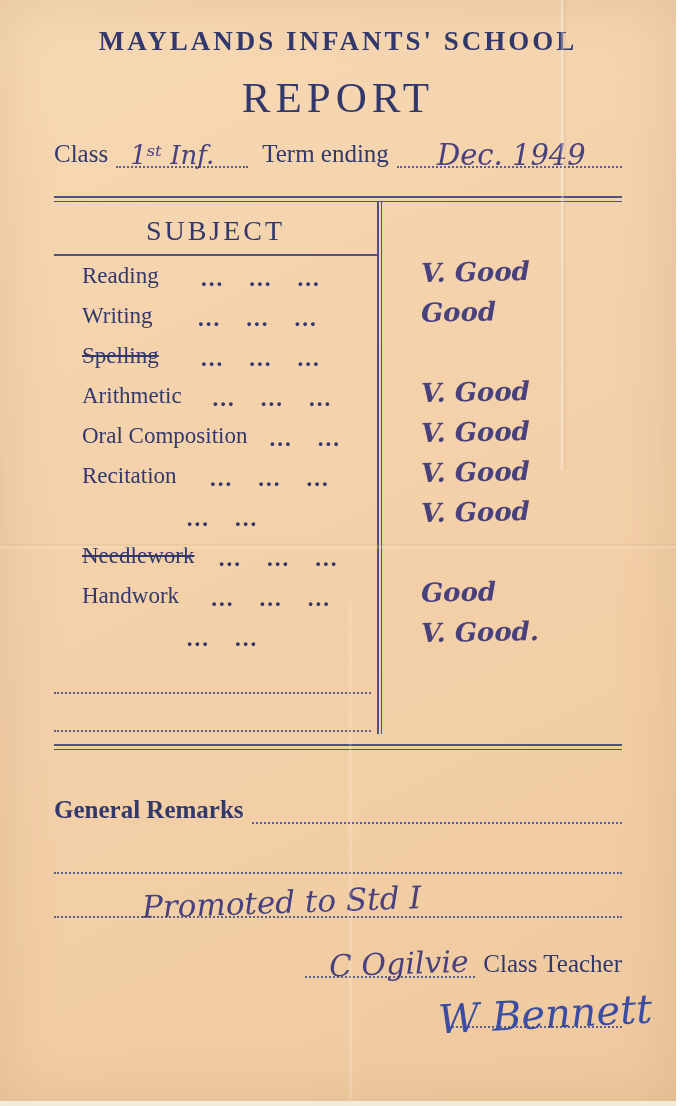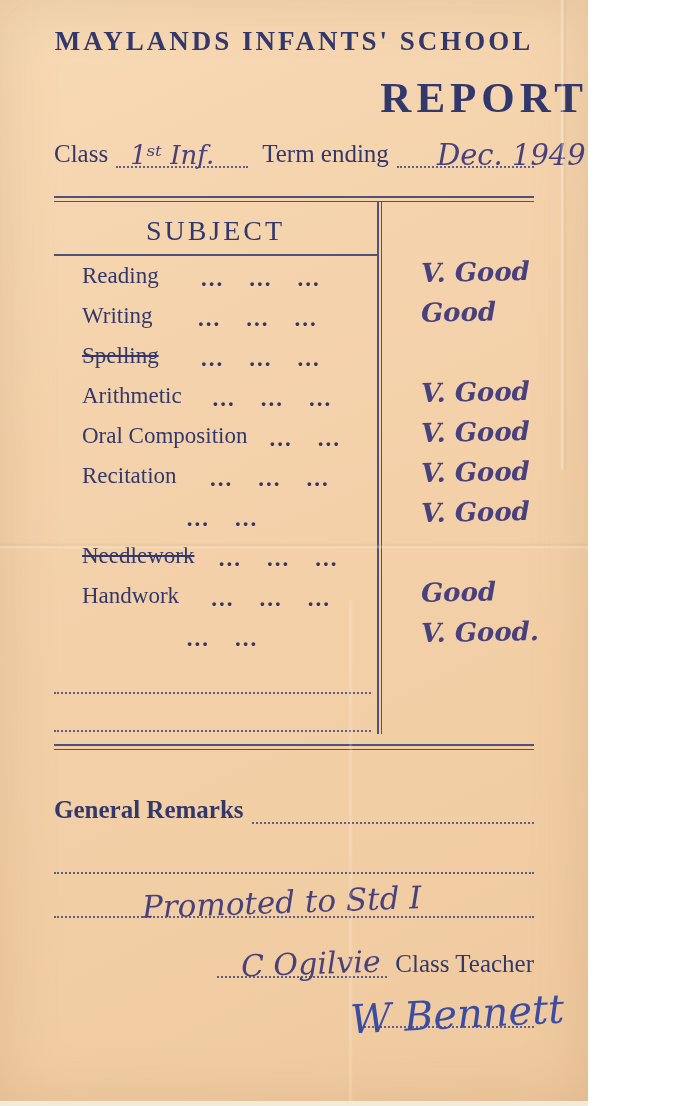--- a/index.html
+++ b/index.html
@@ -1,37 +1,37 @@
 <!DOCTYPE html>
 <html><head>
 <meta charset="utf-8">
 <style>
   html,body{margin:0;padding:0;}
   .paper{
     position:relative;
-    width:588px;height:1106px;
+    width:676px;height:1106px;
     background:linear-gradient(155deg,#f7dab5 0%,#f4d2ab 35%,#f2cea5 70%,#efc99e 100%);
     font-family:"Liberation Serif", serif;
     color:#32386b;
     overflow:hidden;
     box-shadow:inset 0 0 60px rgba(150,105,60,.18);
     box-sizing:border-box;
   }
   
   .crease{position:absolute;pointer-events:none;}
   .crease-v1{top:0;left:560px;width:7px;height:470px;
     background:linear-gradient(to right,rgba(255,248,235,0),rgba(255,248,235,.75),rgba(170,135,95,.22),rgba(255,248,235,0));opacity:.55;}
   .crease-h1{top:543px;left:0;width:700px;height:6px;
     background:linear-gradient(to bottom,rgba(255,248,235,0),rgba(170,135,95,.28),rgba(255,248,235,.6),rgba(255,248,235,0));opacity:.5;}
   .crease-v2{top:600px;left:348px;width:5px;height:506px;
     background:linear-gradient(to right,rgba(255,248,235,0),rgba(255,248,235,.5),rgba(255,248,235,0));opacity:.45;}
   .edge-bottom{position:absolute;left:0;right:0;bottom:0;height:5px;background:#f2ebda;}
 
   .school-name{padding-top:26px;text-align:center;font-size:27px;font-weight:bold;letter-spacing:3px;}
-  .report-title{margin-top:16px;text-align:right;font-size:43px;font-weight:bold;letter-spacing:5px;}
+  .report-title{margin-top:16px;text-align:center;font-size:43px;font-weight:normal;letter-spacing:5px;}
 
   .content{margin:0 54px;}
   .hw{font-family:"DejaVu Serif", serif;font-style:italic;color:#49407e;white-space:nowrap;}
 
   .field-row{display:flex;align-items:flex-end;font-size:25px;margin:0;}
   .field-on{height:46px;margin-top:22px;}
   .field-class{height:46px;}
   .label{flex:none;padding-right:8px;line-height:1;padding-bottom:2px;}
   .dotline{flex:1;border-bottom:2px dotted #5d5f87;position:relative;height:100%;}
   .dotline.fixed{flex:none;}

